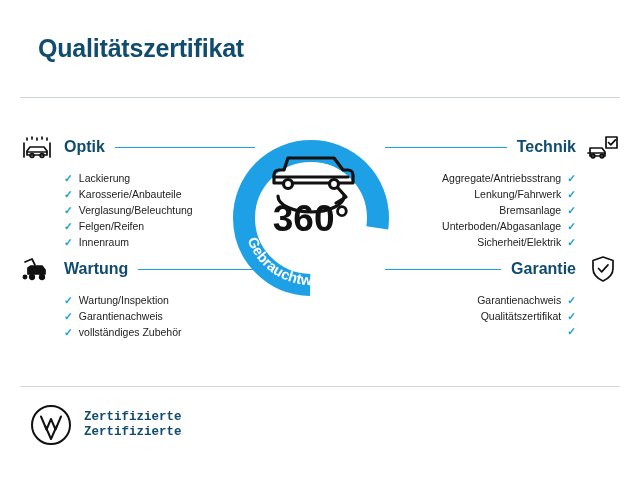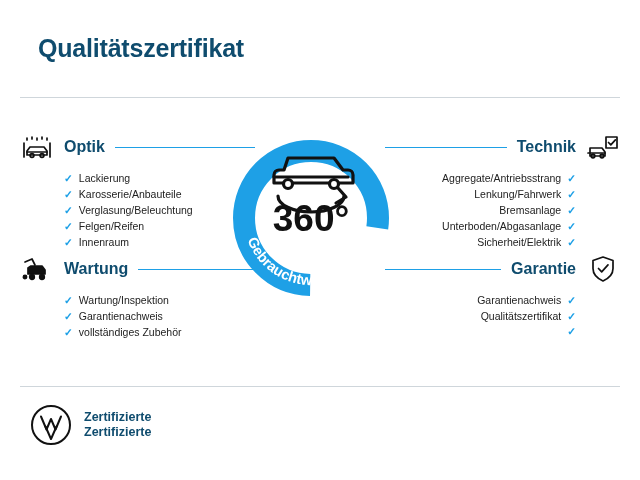--- a/index.html
+++ b/index.html
@@ -107,20 +107,21 @@
     left: 20px; top: 386px;
     width: 600px; height: 1px;
     background: #cfd6db;
   }
   .footer {
     position: absolute;
     left: 30px; top: 404px;
     display: flex;
     align-items: center;
     gap: 12px;
+    font-family: Liberation Mono, monospace;
   }
   .vw-logo { width: 42px; height: 42px; flex: 0 0 auto; }
   .footer-text {
     font-size: 12.5px;
     font-weight: bold;
     color: #0f4c6e;
     line-height: 1.22;
   }
 </style>
 </head>

